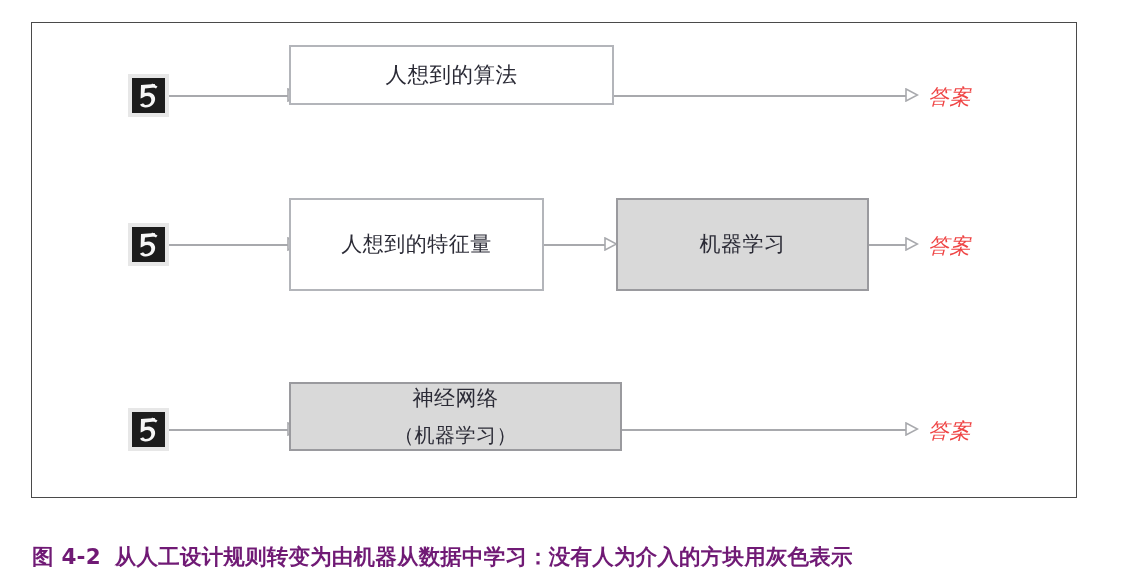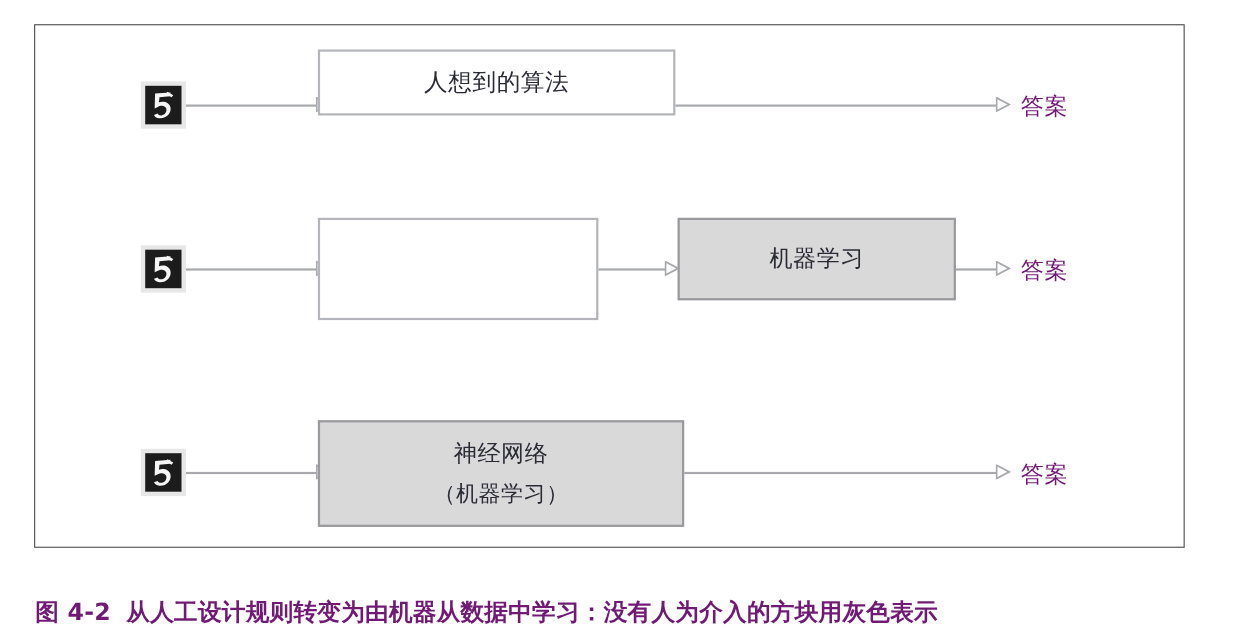--- a/index.html
+++ b/index.html
@@ -101,23 +101,24 @@
     position: absolute;
     width: 0;
     height: 0;
   }
   .arrow-head svg { display: block; }
 
   
   .answer-label {
     position: absolute;
     font-size: 21px;
-    color: #701a75;
+    color: #ef4444;
     letter-spacing: 0.5px;
     white-space: nowrap;
+    font-style: italic;
   }
 
   
   #figure-caption {
     position: absolute;
     left: 32px;
     top: 514px;
     font-family: "DejaVu Sans", "Liberation Sans", sans-serif;
     font-size: 21.5px;
     font-weight: bold;
@@ -177,30 +178,31 @@
     </div>
 
     <div class="conn" style="left:137px; top:220.5px; width:120px;"></div>
     <div class="arrow-head" style="left:255px; top:214px;">
       <svg width="14" height="14" viewBox="0 0 14 14">
         <path d="M1 1 L12.5 7 L1 13 Z" fill="#ffffff" stroke="#a8a9ad" stroke-width="1.6"></path>
       </svg>
     </div>
 
     <div class="proc-box white" style="left:257px; top:175px; width:255px; height:93px;">
+      <span class="line1">人想到的特征量</span>
     </div>
 
     <div class="conn" style="left:512px; top:220.5px; width:62px;"></div>
     <div class="arrow-head" style="left:572px; top:214px;">
       <svg width="14" height="14" viewBox="0 0 14 14">
         <path d="M1 1 L12.5 7 L1 13 Z" fill="#ffffff" stroke="#a8a9ad" stroke-width="1.6"></path>
       </svg>
     </div>
 
-    <div class="proc-box gray" style="left:584px; top:175px; width:253px; height:75px;">
+    <div class="proc-box gray" style="left:584px; top:175px; width:253px; height:93px;">
       <span class="line1">机器学习</span>
     </div>
 
     <div class="conn" style="left:837px; top:220.5px; width:38px;"></div>
     <div class="arrow-head" style="left:873px; top:214px;">
       <svg width="14" height="14" viewBox="0 0 14 14">
         <path d="M1 1 L12.5 7 L1 13 Z" fill="#ffffff" stroke="#a8a9ad" stroke-width="1.6"></path>
       </svg>
     </div>
 
@@ -218,21 +220,21 @@
       </span>
     </div>
 
     <div class="conn" style="left:137px; top:405.5px; width:120px;"></div>
     <div class="arrow-head" style="left:255px; top:399px;">
       <svg width="14" height="14" viewBox="0 0 14 14">
         <path d="M1 1 L12.5 7 L1 13 Z" fill="#ffffff" stroke="#a8a9ad" stroke-width="1.6"></path>
       </svg>
     </div>
 
-    <div class="proc-box gray" style="left:257px; top:359px; width:333px; height:97px;">
+    <div class="proc-box gray" style="left:257px; top:359px; width:333px; height:69px;">
       <span class="line1">神经网络</span>
       <span class="line2">（机器学习）</span>
     </div>
 
     <div class="conn" style="left:590px; top:405.5px; width:285px;"></div>
     <div class="arrow-head" style="left:873px; top:399px;">
       <svg width="14" height="14" viewBox="0 0 14 14">
         <path d="M1 1 L12.5 7 L1 13 Z" fill="#ffffff" stroke="#a8a9ad" stroke-width="1.6"></path>
       </svg>
     </div>

